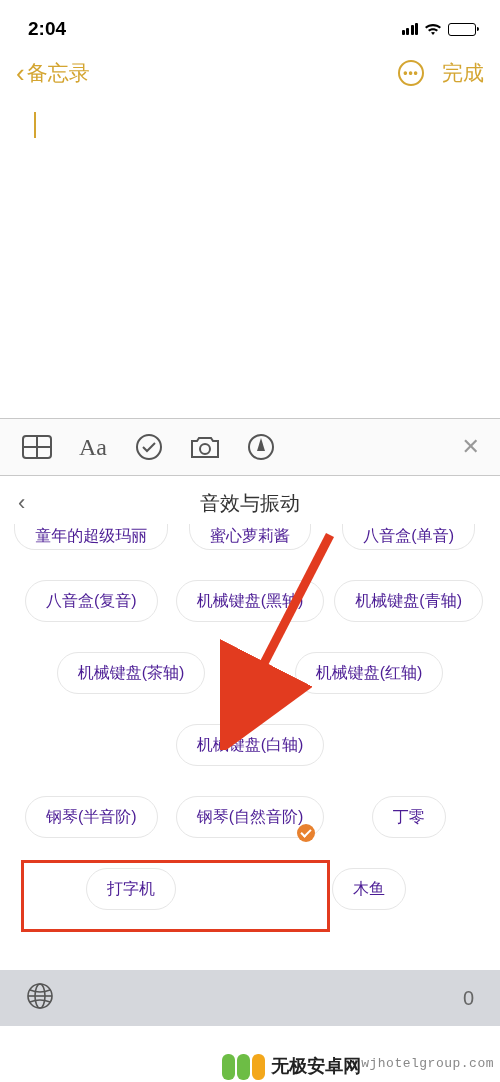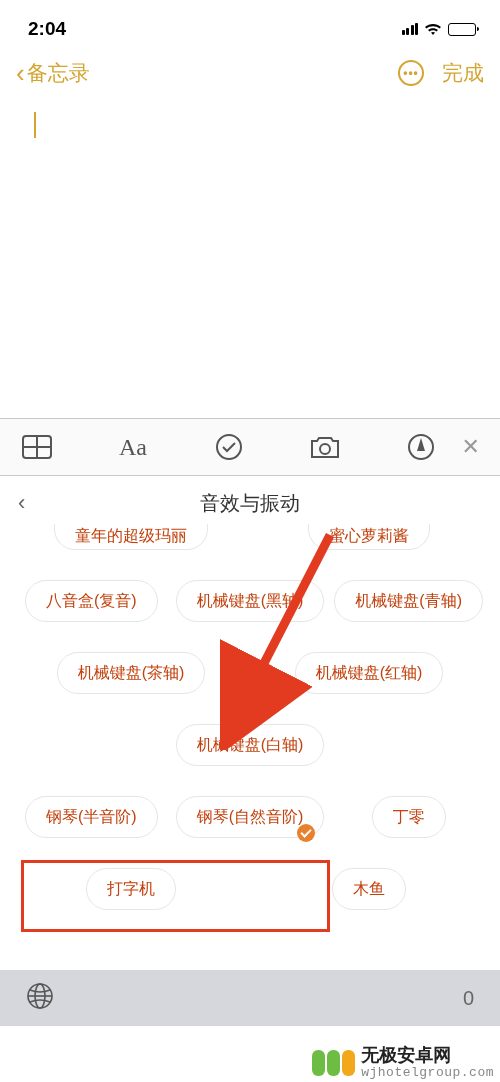--- a/index.html
+++ b/index.html
@@ -44,21 +44,21 @@
     .format-toolbar {
       height: 58px;
       border-top: 0.5px solid #c8c8c8;
       border-bottom: 0.5px solid #c8c8c8;
       display: flex;
       align-items: center;
       justify-content: space-between;
       padding: 0 20px;
       background: #fafafa;
     }
-    .fmt-icons { display: flex; gap: 62px; align-items: center; }
+    .fmt-icons { display: flex; gap: 22px; align-items: center; }
     .fmt-icon { color: #555; display:flex; align-items:center; justify-content:center; width:34px; height:34px;}
     .fmt-aa { font-size: 24px; font-weight: 500; font-family: Georgia, serif; color:#555;}
     .close-x { font-size: 22px; color: #999; font-weight:300;}
     .panel {
       background: #fff;
       position: relative;
     }
     .panel-header {
       height: 54px;
       display: flex;
@@ -79,21 +79,21 @@
     .chip {
       display: inline-flex;
       align-items: center;
       justify-content: center;
       height: 42px;
       padding: 0 20px;
       border-radius: 21px;
       border: 1px solid #e6e6e6;
       background: #fff;
       font-size: 16px;
-      color: #c2410c;
+      color: #4c1d95;
       white-space: nowrap;
     }
     .chip-partial { border-radius: 0 0 21px 21px; border-top: none; height: 26px; padding-top:0;}
     .highlight-box {
       position: absolute;
       border: 3px solid #e23b1f;
       left: 21px;
       width: 309px;
       top: 336px;
       height: 72px;
@@ -133,21 +133,21 @@
       position: absolute;
       right: 6px;
       bottom: 2px;
       display: flex;
       align-items: center;
       gap: 6px;
       z-index: 20;
     }
     .wm-logo { display:flex; gap:2px; }
     .wm-dot { width:13px; height:26px; border-radius:6px; }
-    .wm-text { display:flex; flex-direction:column; line-height:1.1; }
+    .wm-text { display:flex; line-height:1.1; }
     .wm-text .t1 { font-size:18px; font-weight:700; color:#222;}
     .wm-text .t2 { font-size:13px; color:#888; letter-spacing:0.5px;font-family:Liberation Mono, monospace;}
   </style>
 </head>
 <body>
 
 <div class="status-bar">
   <span>2:04</span>
   <div class="status-right">
     <span class="signal-bars">
@@ -217,20 +217,23 @@
   </div>
   <div class="chips-area">
 
     <div class="chip-row" style="margin-top:-6px; margin-bottom:30px;">
       <div class="chip-col">
           <span class="chip chip-partial">童年的超级玛丽</span>
         </div>
       <div class="chip-col">
           <span class="chip chip-partial">蜜心萝莉酱</span>
         </div>
+      <div class="chip-col">
+          <span class="chip chip-partial">八音盒(单音)</span>
+        </div>
     </div>
 
     <div class="chip-row">
       <div class="chip-col">
           <span class="chip">八音盒(复音)</span>
         </div>
       <div class="chip-col">
           <span class="chip">机械键盘(黑轴)</span>
         </div>
       <div class="chip-col">

